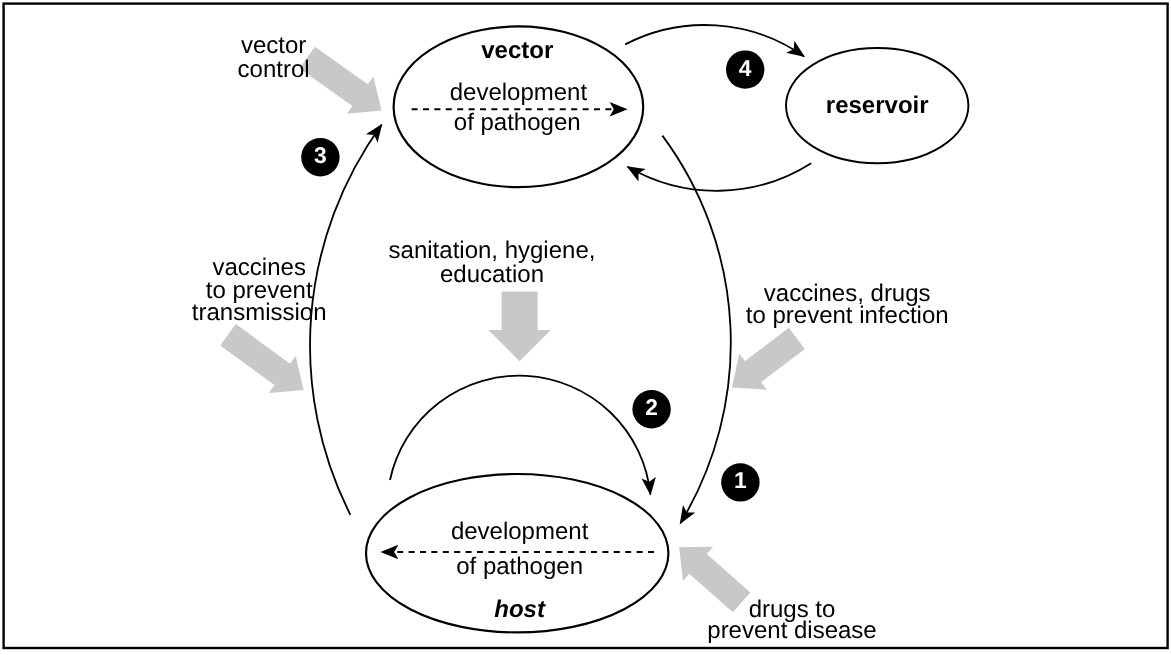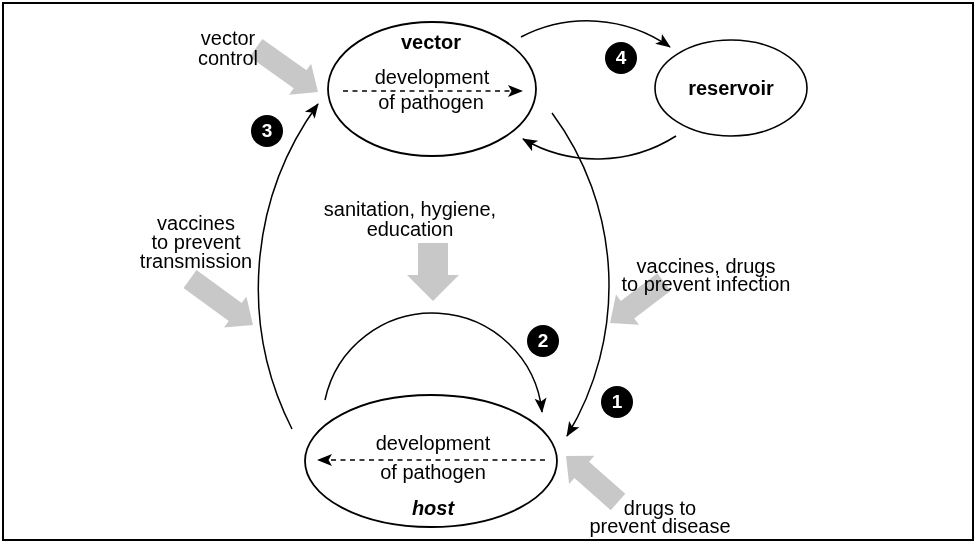--- a/index.html
+++ b/index.html
@@ -61,24 +61,24 @@
   <div class="lbl bold" style="left:731px;top:79px;">reservoir</div>
 
   <div class="lbl" style="left:433px;top:434px;">development</div>
   <div class="lbl" style="left:433px;top:463px;">of pathogen</div>
   <div class="lbl bold" style="left:433px;top:499px;font-style:italic;">host</div>
 
   <div class="lbl" style="left:228px;top:28px;line-height:20px;">vector
 control</div>
   <div class="lbl" style="left:410px;top:199px;line-height:20px;">sanitation, hygiene,
 education</div>
-  <div class="lbl" style="left:196px;top:214px;line-height:19px;">vaccines
+  <div class="lbl" style="left:216px;top:214px;line-height:19px;">vaccines
 to prevent
 transmission</div>
-  <div class="lbl" style="left:706px;top:236px;line-height:18px;margin-top:21px;">vaccines, drugs
+  <div class="lbl" style="left:706px;top:236px;line-height:18px;">vaccines, drugs
 to prevent infection</div>
   <div class="lbl" style="left:660px;top:499px;line-height:18px;">drugs to
 prevent disease</div>
 
   <div class="badge" style="left:601px;top:386px;">1</div>
   <div class="badge" style="left:527px;top:325px;">2</div>
   <div class="badge" style="left:251px;top:115px;">3</div>
   <div class="badge" style="left:605px;top:42px;">4</div>
 
 </div>

